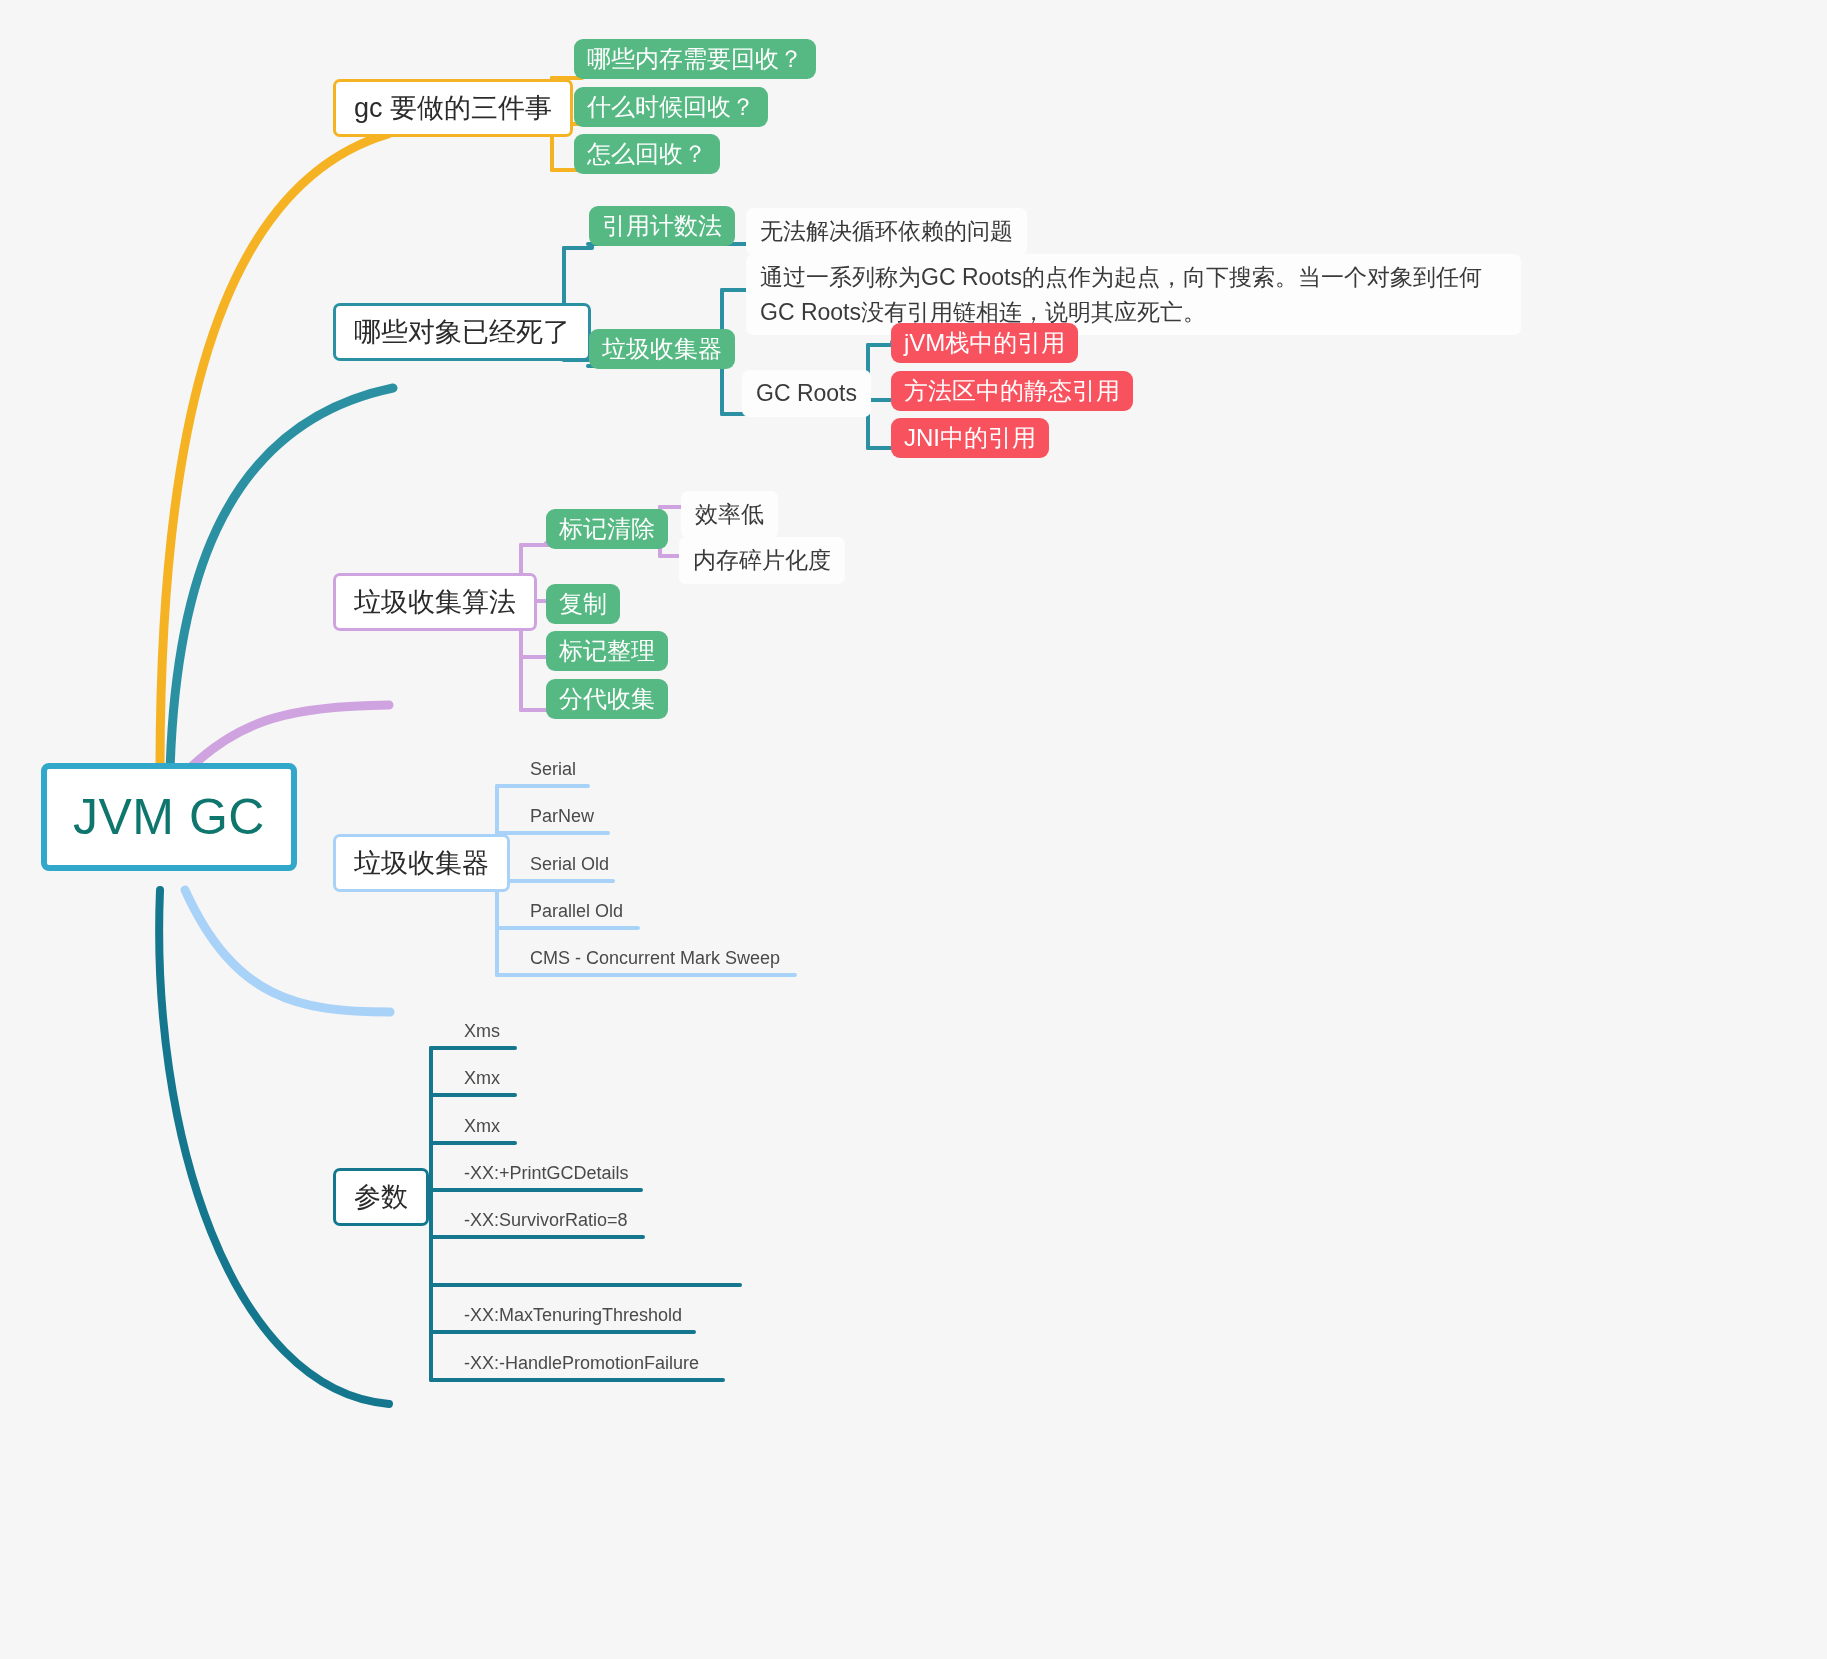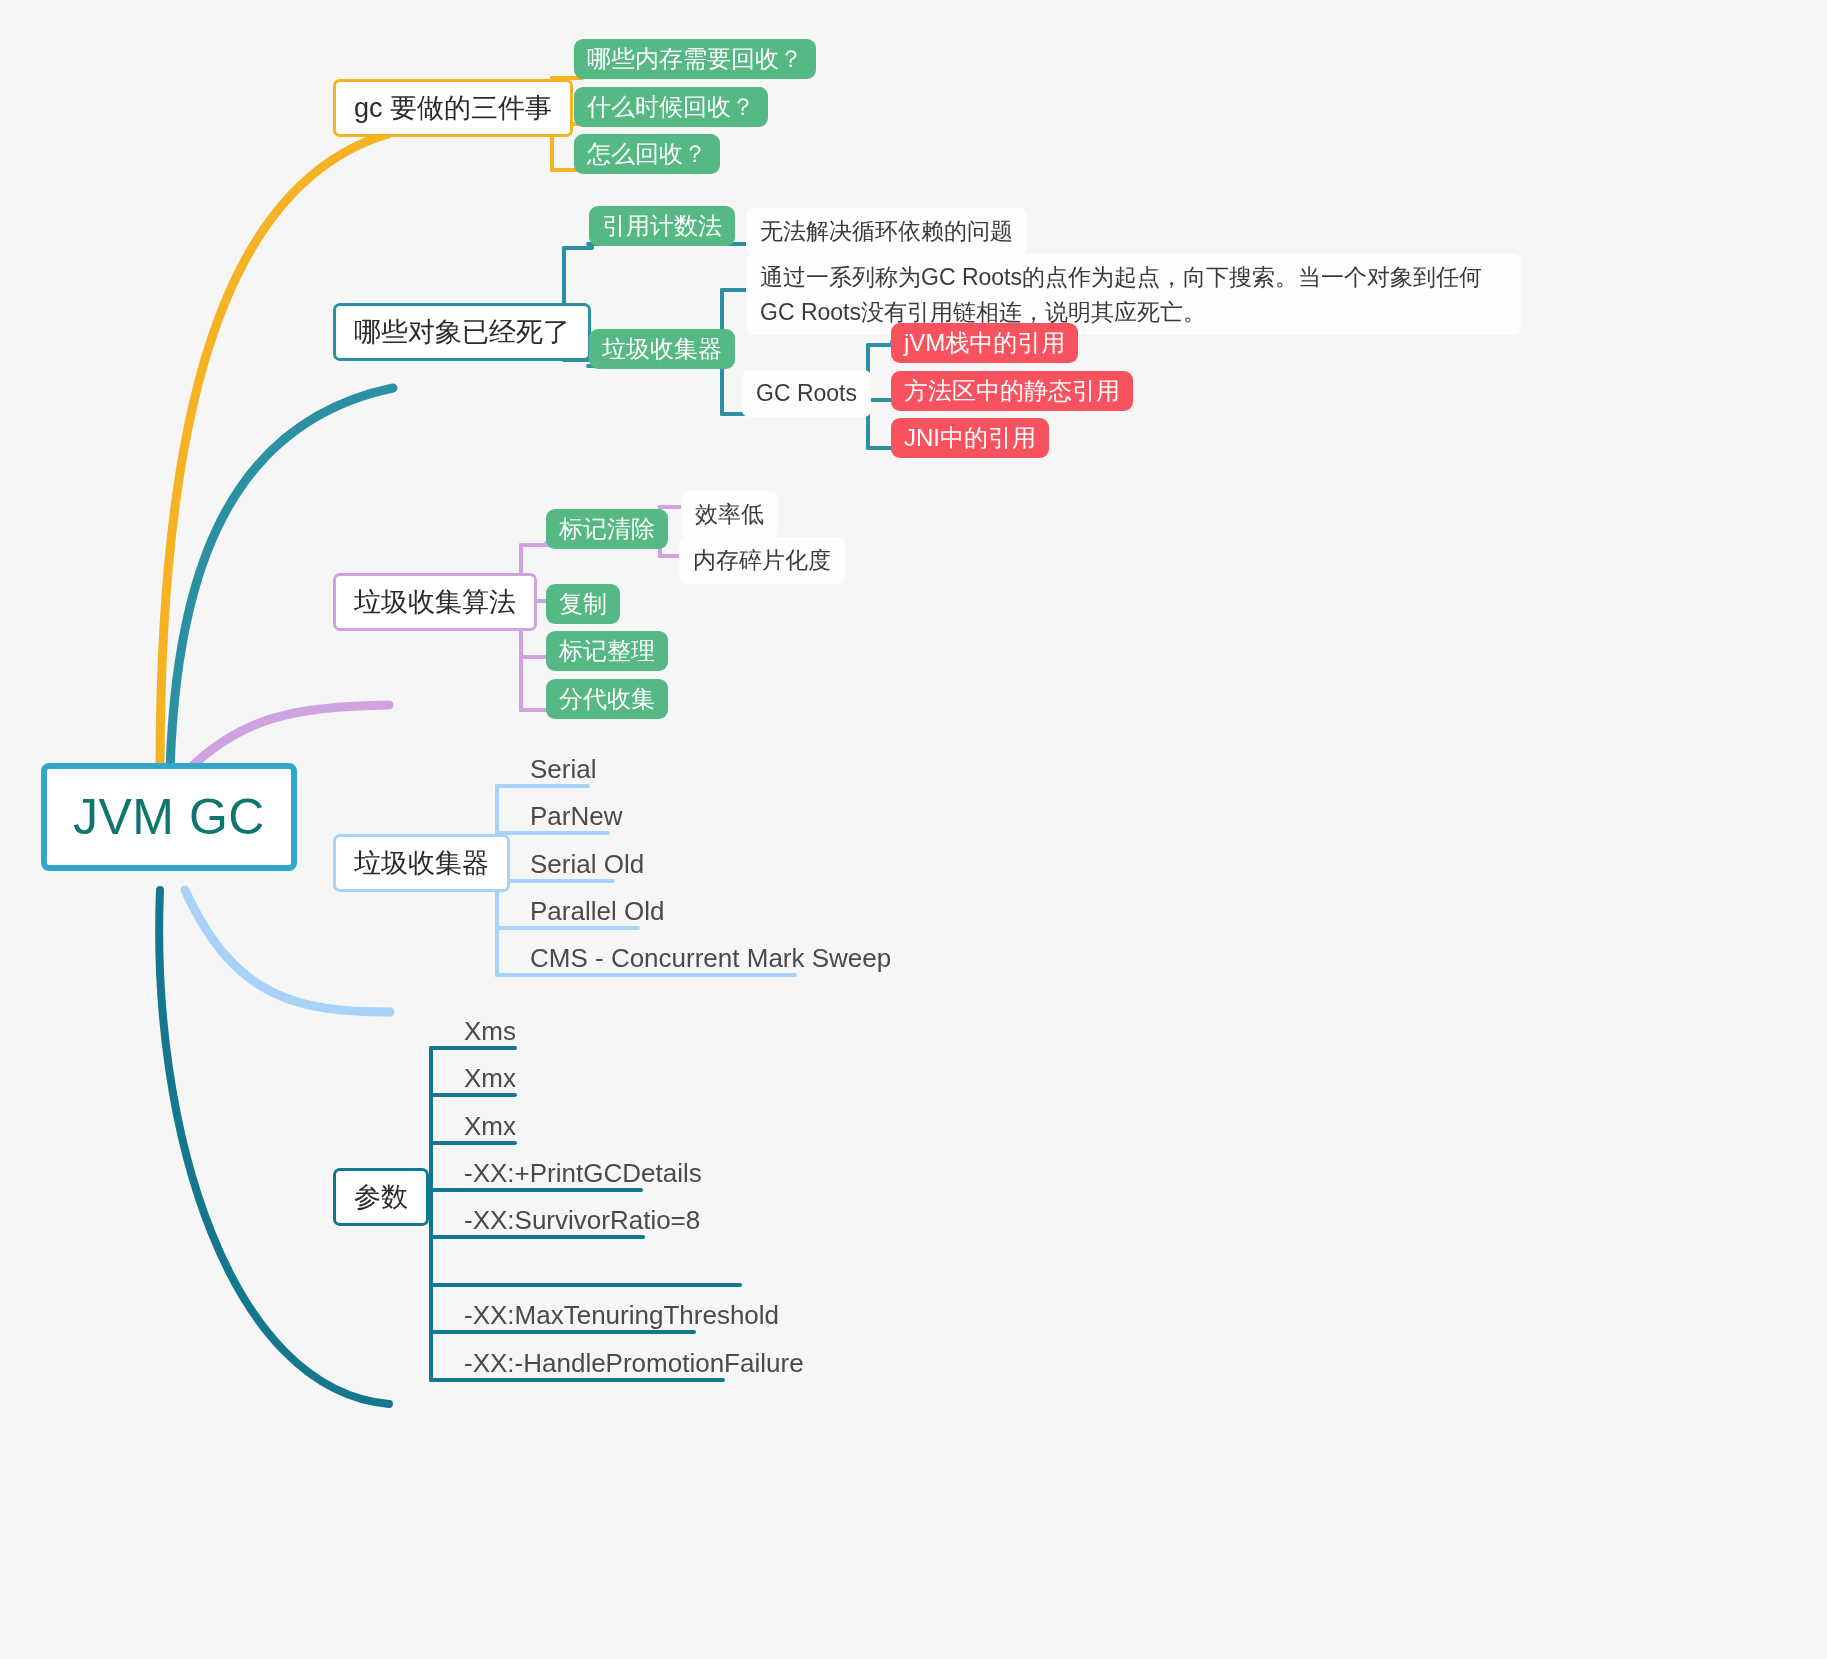--- a/index.html
+++ b/index.html
@@ -83,21 +83,21 @@
     height: auto;
     align-items: flex-start;
     line-height: 1.5;
     white-space: normal;
   }
   .n-card.one-line { align-items: center; }
 
   
   .n-leaf {
     color: #4a4a4a;
-    font-size: 26px;
+    font-size: 18px;
     padding: 0 4px 0 6px;
     height: 40px;
     background: transparent;
   }
 </style>
 </head>
 <body>
 
 <div id="canvas">
 

